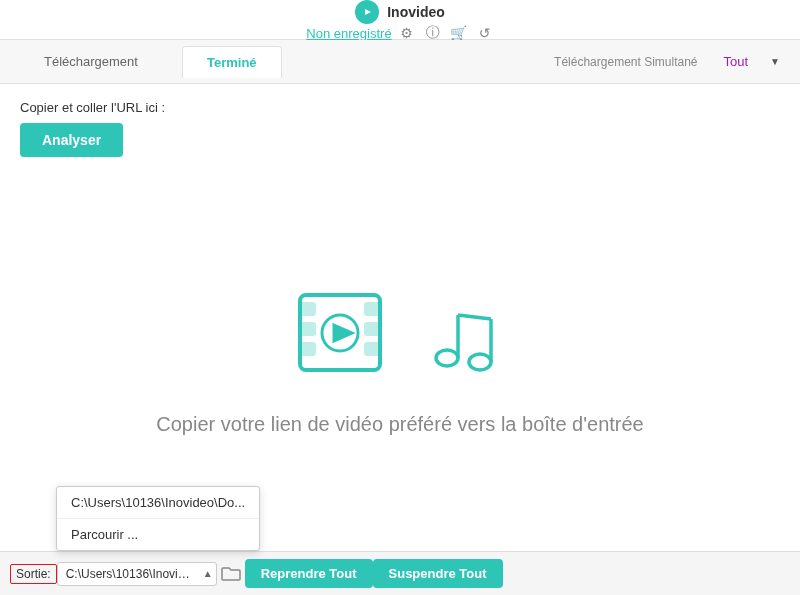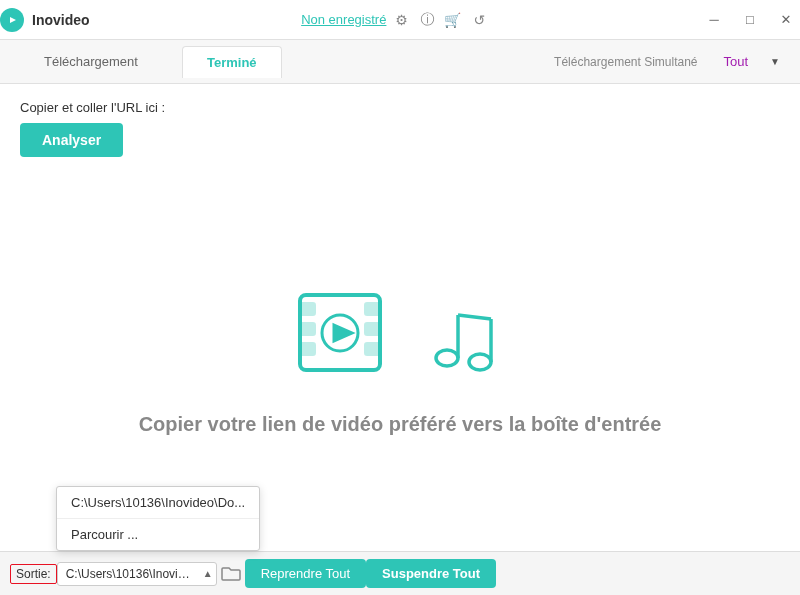--- a/index.html
+++ b/index.html
@@ -12,23 +12,24 @@
       display: flex;
       flex-direction: column;
     }
 
     
     .title-bar {
       background: #ffffff;
       display: flex;
       align-items: center;
       justify-content: space-between;
-      padding: 0 0;
+      padding: 0 24px;
       height: 40px;
       border-bottom: 1px solid #e0e0e0;
+      flex-direction: column;
     }
     .title-bar-left {
       display: flex;
       align-items: center;
       gap: 8px;
     }
     .app-logo {
       width: 24px;
       height: 24px;
       border-radius: 50%;
@@ -174,21 +175,20 @@
     }
 
     
     .empty-state {
       flex: 1;
       display: flex;
       flex-direction: column;
       align-items: center;
       justify-content: center;
       padding: 20px;
-      font-weight: bold;
     }
     .empty-icons {
       display: flex;
       align-items: center;
       gap: 30px;
       margin-bottom: 24px;
     }
 
     
     .film-icon svg, .music-icon svg {
@@ -261,21 +261,21 @@
       flex: 1;
       text-align: center;
     }
     .reprendre-btn {
       background: #2ec5b6;
       color: white;
       border: none;
       border-radius: 4px;
       padding: 7px 16px;
       font-size: 13px;
-      font-weight: 400;
+      font-weight: 700;
       cursor: pointer;
     }
     .suspendre-btn {
       background: #2ec5b6;
       color: white;
       border: none;
       border-radius: 4px;
       padding: 7px 16px;
       font-size: 13px;
       font-weight: 600;

